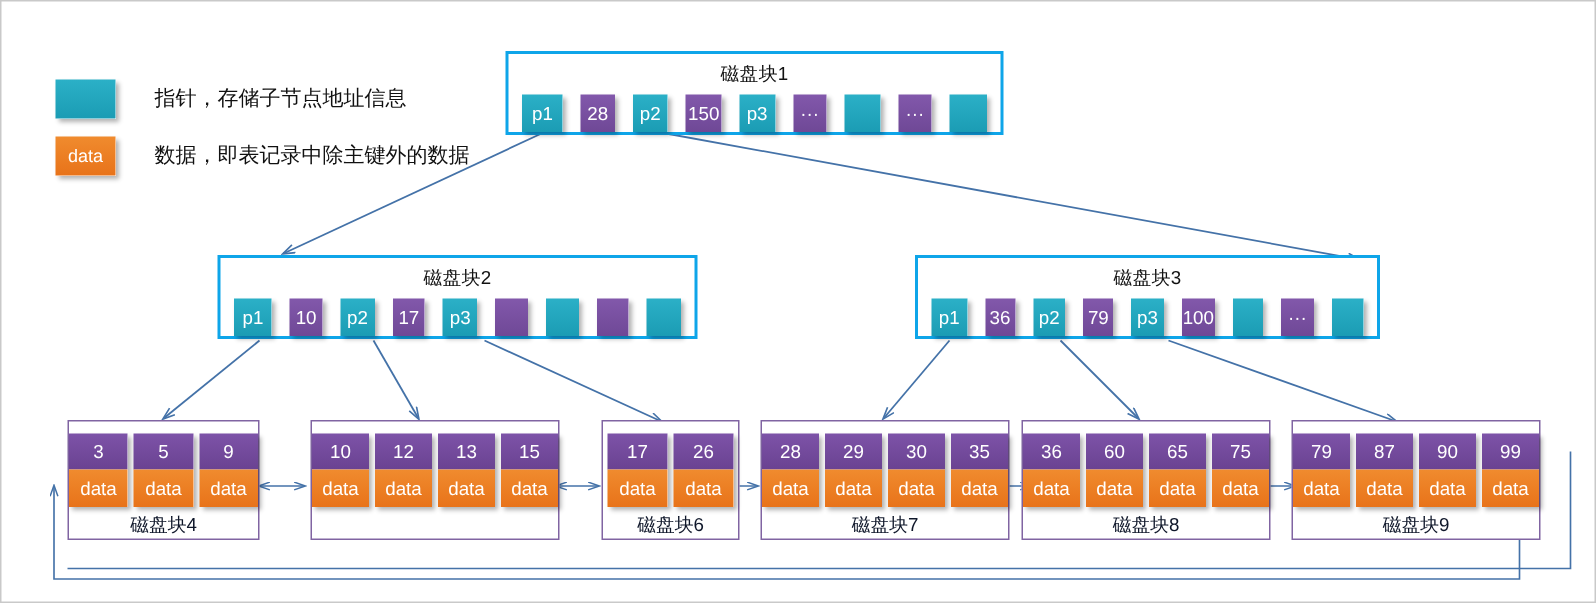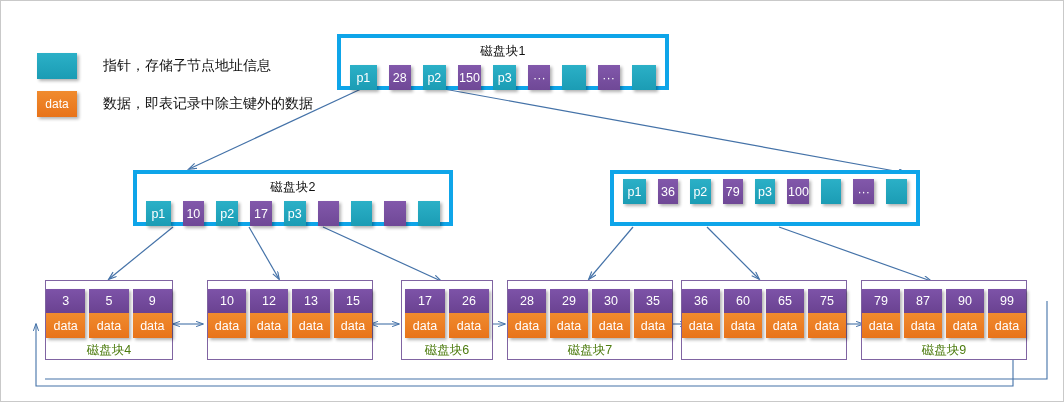--- a/index.html
+++ b/index.html
@@ -41,21 +41,21 @@
   .legend-text {
     margin-left: 26px;
     font-size: 14px;
     color: #111111;
     white-space: nowrap;
   }
 
   
   .node-box {
     position: absolute;
-    border: 4px solid #0ea5e9;
+    border: 2px solid #0ea5e9;
     background: #ffffff;
   }
   .node-title {
     text-align: center;
     font-size: 12.5px;
     color: #111111;
     padding-top: 5px;
     letter-spacing: .2px;
   }
   .cell-row {
@@ -104,21 +104,21 @@
   .leaf-data {
     height: 25px;
     background: linear-gradient(180deg,#f08b2e 0%, #e8731a 100%);
     color: #ffffff;
     font-size: 12.5px;
     display: flex; align-items: center; justify-content: center;
   }
   .leaf-title {
     text-align: center;
     font-size: 12.5px;
-    color: #4d7c0f;
+    color: #0f172a;
     padding-top: 4px;
   }
 </style>
 </head>
 <body>
 
 <div id="page">
 
   <svg id="svg-layer" viewBox="0 0 1064 402" xmlns="http://www.w3.org/2000/svg">
     <defs>
@@ -172,36 +172,37 @@
         <div class="cell c-ptr" style="width: 40px;">p2</div>
         <div class="cell c-key" style="width: 40px;">150</div>
         <div class="cell c-ptr" style="width: 40px;">p3</div>
         <div class="cell c-key" style="width: 38px;">···</div>
         <div class="cell c-ptr" style="width: 40px;"></div>
         <div class="cell c-key" style="width: 38px;">···</div>
         <div class="cell c-ptr" style="width: 42px;"></div>
       </div>
   </div>
 
-  <div class="node-box" id="node-2" style="left:132px; top:169px; width:320px; height:56px;">
+  <div class="node-box" id="node-2" style="left:144px; top:169px; width:320px; height:56px;">
     <div class="node-title">磁盘块2</div>
     <div class="cell-row">
         <div class="cell c-ptr" style="width: 42px;">p1</div>
         <div class="cell c-key" style="width: 36px;">10</div>
         <div class="cell c-ptr" style="width: 38px;">p2</div>
         <div class="cell c-key" style="width: 36px;">17</div>
         <div class="cell c-ptr" style="width: 38px;">p3</div>
         <div class="cell c-key" style="width: 36px;"></div>
         <div class="cell c-ptr" style="width: 36px;"></div>
         <div class="cell c-key" style="width: 36px;"></div>
         <div class="cell c-ptr" style="width: 38px;"></div>
       </div>
   </div>
 
   <div class="node-box" id="node-3" style="left:609px; top:169px; width:310px; height:56px;">
+    <div class="node-title">磁盘块3</div>
     <div class="cell-row">
         <div class="cell c-ptr" style="width: 42px;">p1</div>
         <div class="cell c-key" style="width: 36px;">36</div>
         <div class="cell c-ptr" style="width: 38px;">p2</div>
         <div class="cell c-key" style="width: 36px;">79</div>
         <div class="cell c-ptr" style="width: 38px;">p3</div>
         <div class="cell c-key" style="width: 40px;">100</div>
         <div class="cell c-ptr" style="width: 36px;"></div>
         <div class="cell c-key" style="width: 38px;">···</div>
         <div class="cell c-ptr" style="width: 38px;"></div>
@@ -291,20 +292,21 @@
         </div>
         <div class="leaf-cell">
           <div class="leaf-key">65</div>
           <div class="leaf-data">data</div>
         </div>
         <div class="leaf-cell">
           <div class="leaf-key">75</div>
           <div class="leaf-data">data</div>
         </div>
       </div>
+      <div class="leaf-title">磁盘块8</div>
     </div>
   <div class="leaf-box" id="leaf-5" style="left:860px; top:279px; width:166px; height:80px;">
       <div class="leaf-cells">
         <div class="leaf-cell">
           <div class="leaf-key">79</div>
           <div class="leaf-data">data</div>
         </div>
         <div class="leaf-cell">
           <div class="leaf-key">87</div>
           <div class="leaf-data">data</div>

